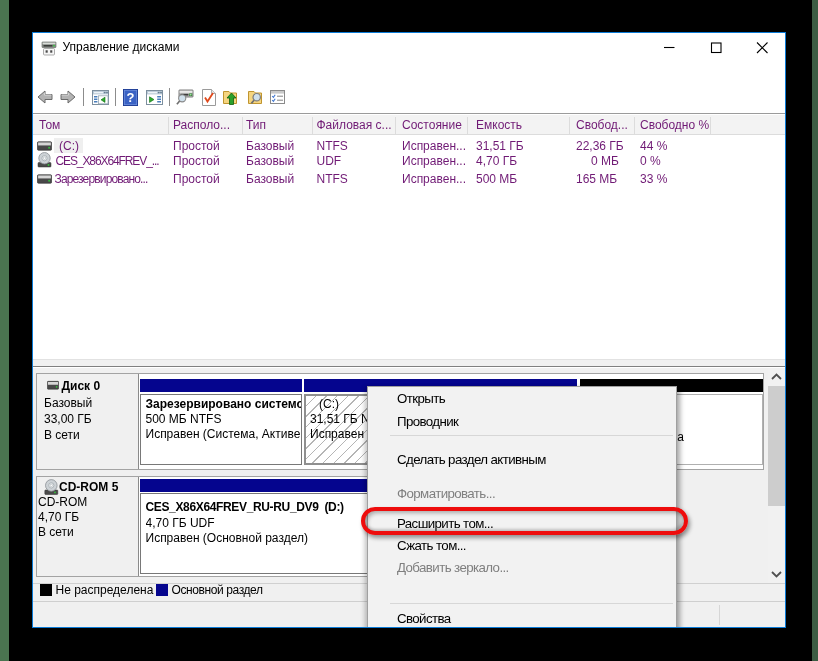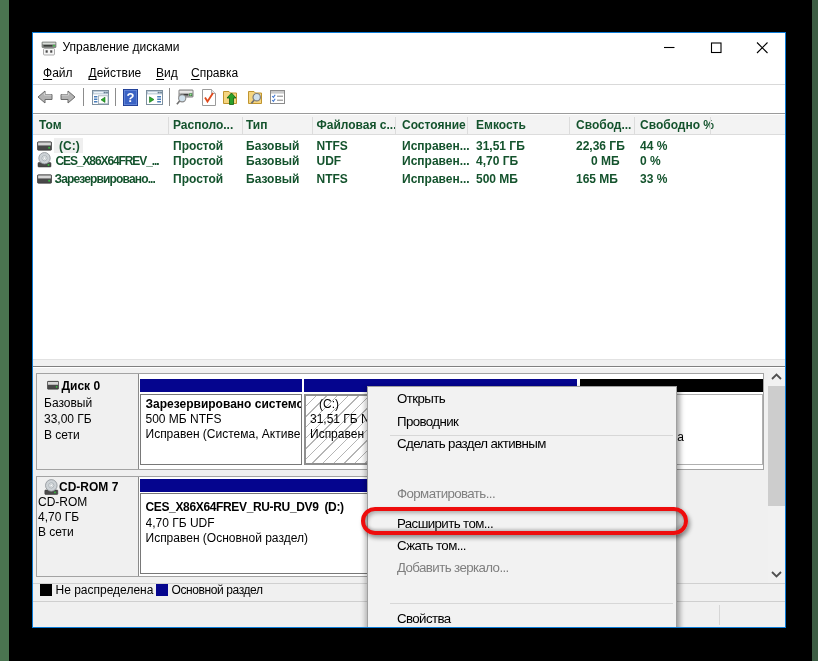--- a/index.html
+++ b/index.html
@@ -1,21 +1,21 @@
 <!DOCTYPE html>
 <html><head>
 <meta charset="utf-8">
 <style>
 html,body{margin:0;padding:0;}
 body{width:818px;height:661px;background:#000;font-family:"Liberation Sans",sans-serif;position:relative;overflow:hidden;}
 .abs{position:absolute;}
 .win{position:absolute;left:32px;top:32px;width:752px;height:594px;border:1px solid #0b7bd7;background:#fff;overflow:hidden;}
 .t12{font-size:12px;color:#000;white-space:nowrap;}
 .b{font-weight:bold;}
-.cell{position:absolute;font-size:12px;color:#14532d;white-space:nowrap;line-height:16px;font-weight:bold;}
+.cell{position:absolute;font-size:12px;color:#701a75;white-space:nowrap;line-height:16px;}
 .hsep{position:absolute;width:1px;background:#dcdcdc;}
 .navy{background:#05058e;}
 .boxtxt{position:absolute;font-size:12px;line-height:15.2px;color:#000;white-space:nowrap;overflow:hidden;}
 .mi{position:absolute;left:0;width:100%;height:22px;line-height:22px;font-size:13.3px;letter-spacing:-0.6px;color:#000;padding-left:29.5px;box-sizing:border-box;white-space:nowrap;}
 .gray{color:#7f7f7f;}
 .msep{position:absolute;left:22px;right:3px;height:1px;background:#d7d7d7;}
 u{text-decoration:underline;text-underline-offset:2px;}
 .tick{position:absolute;width:1px;background:#d6d6d6;}
 </style>
 </head>
@@ -41,26 +41,20 @@
         <line x1="5" y1="14.5" x2="15.5" y2="14.5" stroke="#000" stroke-width="1.1"></line>
       </svg>
     <svg class="abs" style="left:673px;top:0;" width="20" height="29" viewBox="0 0 20 29">
         <rect x="5.5" y="10" width="9.5" height="9.5" fill="none" stroke="#000" stroke-width="1.1"></rect>
       </svg>
     <svg class="abs" style="left:719px;top:0;" width="20" height="29" viewBox="0 0 20 29">
         <path d="M5 9.5 L15.5 20 M15.5 9.5 L5 20" stroke="#000" stroke-width="1.1"></path>
       </svg>
   </div>
 
-  <div class="abs" style="left:0;top:29px;width:752px;height:22.5px;background:#fff;border-bottom:1px solid #d9d9d9;box-sizing:border-box;">
-    <div class="abs t12" style="left:10px;top:0;height:22px;line-height:22px;"><u>Ф</u>айл</div>
-    <div class="abs t12" style="left:55.5px;top:0;height:22px;line-height:22px;"><u>Д</u>ействие</div>
-    <div class="abs t12" style="left:123px;top:0;height:22px;line-height:22px;"><u>В</u>ид</div>
-    <div class="abs t12" style="left:158px;top:0;height:22px;line-height:22px;"><u>С</u>правка</div>
-  </div>
 
   <div class="abs" style="left:0;top:52px;width:752px;height:28.5px;background:#fff;border-bottom:1px solid #9b9b9b;box-sizing:border-box;">
     <svg class="abs" style="left:4px;top:4px;" width="16" height="16" viewBox="0 0 16 16">
         <path d="M15 5.5 H8 V2 L1 8 L8 14 V10.5 H15 Z" fill="#b3b3b3" stroke="#6b6b6b" stroke-width="1"></path>
         <path d="M14.4 6 H7.4 V3.6" fill="none" stroke="#dedede" stroke-width="0.9"></path>
       </svg>
     <svg class="abs" style="left:27px;top:4px;" width="16" height="16" viewBox="0 0 16 16">
         <path d="M1 5.5 H8 V2 L15 8 L8 14 V10.5 H1 Z" fill="#b3b3b3" stroke="#6b6b6b" stroke-width="1"></path>
         <path d="M1.6 6 H8.6 V3.6" fill="none" stroke="#dedede" stroke-width="0.9"></path>
       </svg>
@@ -227,21 +221,21 @@
 
     <div class="abs" style="left:3px;top:108px;width:624px;height:101px;border:1px solid #a3a3a3;box-sizing:border-box;background:#fff;">
       <div class="abs" style="left:0;top:0;width:100.5px;height:99px;background:#f0f0f0;border-right:1px solid #8a8a8a;">
         <svg class="abs" style="left:7px;top:2.5px;" width="15" height="16" viewBox="0 0 15 16">
           <rect x="0.8" y="11" width="13" height="4.5" rx="0.8" fill="#4a4a4a" stroke="#303030" stroke-width="0.5"></rect>
           <circle cx="11" cy="13.4" r="0.9" fill="#35c23c"></circle>
           <circle cx="7.3" cy="6.4" r="5.8" fill="#cdd2d6" stroke="#8b9196" stroke-width="0.8"></circle>
           <circle cx="7.3" cy="6.4" r="2.6" fill="#eef1f3" stroke="#9aa0a5" stroke-width="0.7"></circle>
           <circle cx="7.3" cy="6.4" r="1.2" fill="#fff" stroke="#aab0b5" stroke-width="0.6"></circle>
         </svg>
-        <div class="abs t12 b" style="left:22px;top:3.5px;line-height:15px;">CD-ROM 7</div>
+        <div class="abs t12 b" style="left:22px;top:3.5px;line-height:15px;">CD-ROM 5</div>
         <div class="abs t12" style="left:1px;top:18.2px;line-height:15px;">CD-ROM<br>4,70 ГБ<br>В сети</div>
       </div>
       <div class="abs navy" style="left:102.5px;top:2px;width:518px;height:13.5px;"></div>
       <div class="abs" style="left:102.5px;top:16.5px;width:518px;height:81px;border:1px solid #787878;box-sizing:border-box;overflow:hidden;">
         <div class="boxtxt" style="left:5px;top:6.4px;"><span class="b" style="letter-spacing:-0.35px;">CES_X86X64FREV_RU-RU_DV9&nbsp;&nbsp;(D:)</span><br>4,70 ГБ UDF<br>Исправен (Основной раздел)</div>
       </div>
     </div>
 
     <div class="abs" style="left:734.5px;top:0.5px;width:17px;height:215px;background:#f1f1f1;">
       <svg class="abs" style="left:3px;top:5px;" width="11" height="8" viewBox="0 0 11 8">
@@ -263,21 +257,21 @@
 
   <div class="abs" style="left:0;top:569px;width:752px;height:25px;background:#f0f0f0;">
     <div class="tick" style="left:640px;top:2.5px;height:20px;"></div>
     <div class="tick" style="left:686px;top:2.5px;height:20px;"></div>
   </div>
 
   <div class="abs" style="left:333.5px;top:352.5px;width:310px;height:248px;background:#f2f2f2;border:1px solid #a0a0a0;box-sizing:border-box;box-shadow:3px 3px 5px rgba(0,0,0,0.35),-3px 1px 4px rgba(0,0,0,0.18);z-index:20;">
     <div class="mi" style="top:1.5px;">Открыть</div>
     <div class="mi" style="top:24px;">Проводник</div>
     <div class="msep" style="top:48px;"></div>
-    <div class="mi" style="top:46px;">Сделать раздел активным</div>
+    <div class="mi" style="top:62px;">Сделать раздел активным</div>
     <div class="mi gray" style="top:96.5px;">Форматировать...</div>
     <div class="msep" style="top:121px;"></div>
     <div class="mi" style="top:126px;">Расширить том...</div>
     <div class="mi" style="top:148px;">Сжать том...</div>
     <div class="mi gray" style="top:170px;">Добавить зеркало...</div>
     <div class="msep" style="top:216px;"></div>
     <div class="mi" style="top:221px;">Свойства</div>
   </div>
 
   <div class="abs" style="left:328px;top:473.8px;width:327px;height:28.3px;border:4.5px solid #ee0d0d;border-radius:14.5px;box-sizing:border-box;box-shadow:2px 3px 4px rgba(0,0,0,0.4);z-index:30;">

